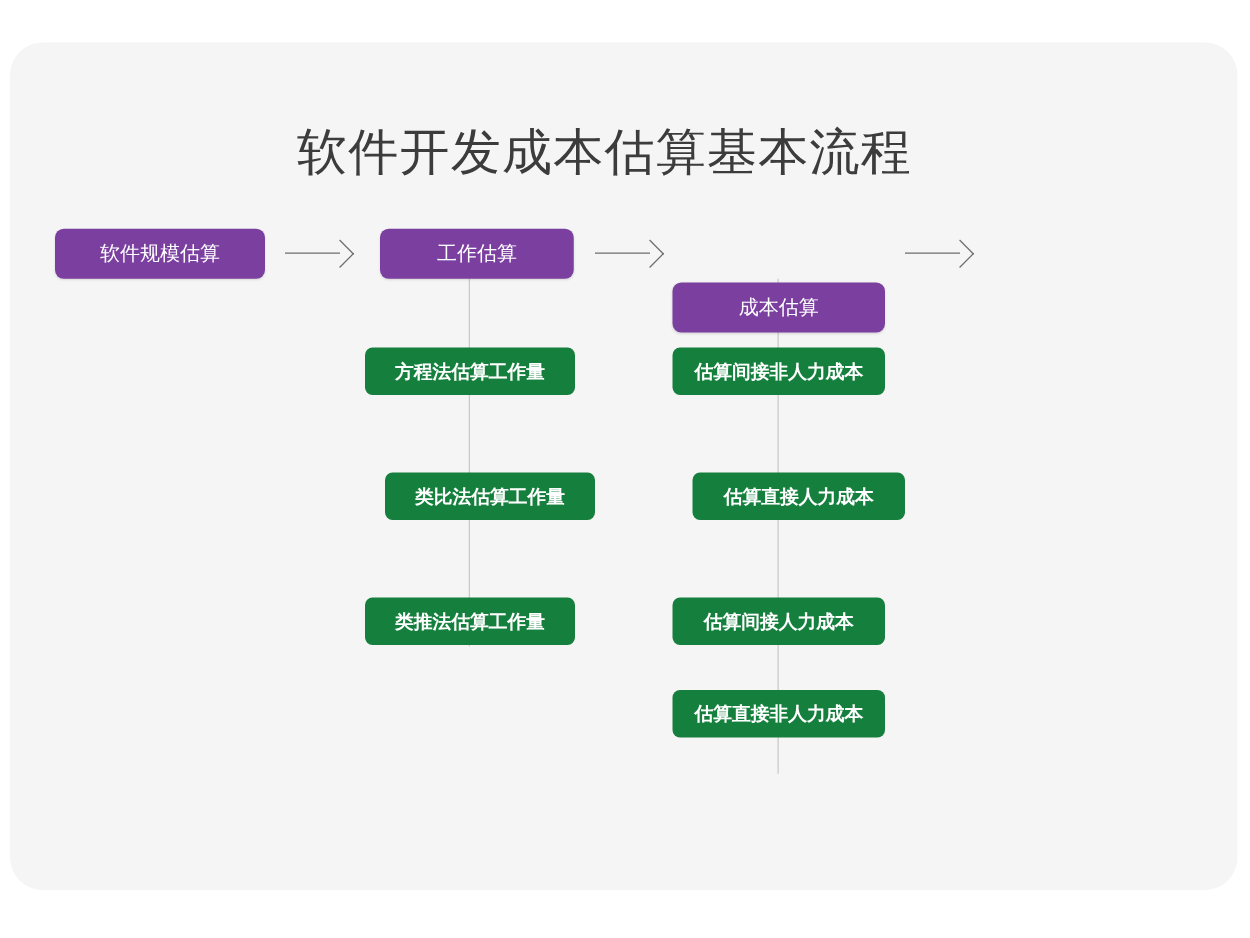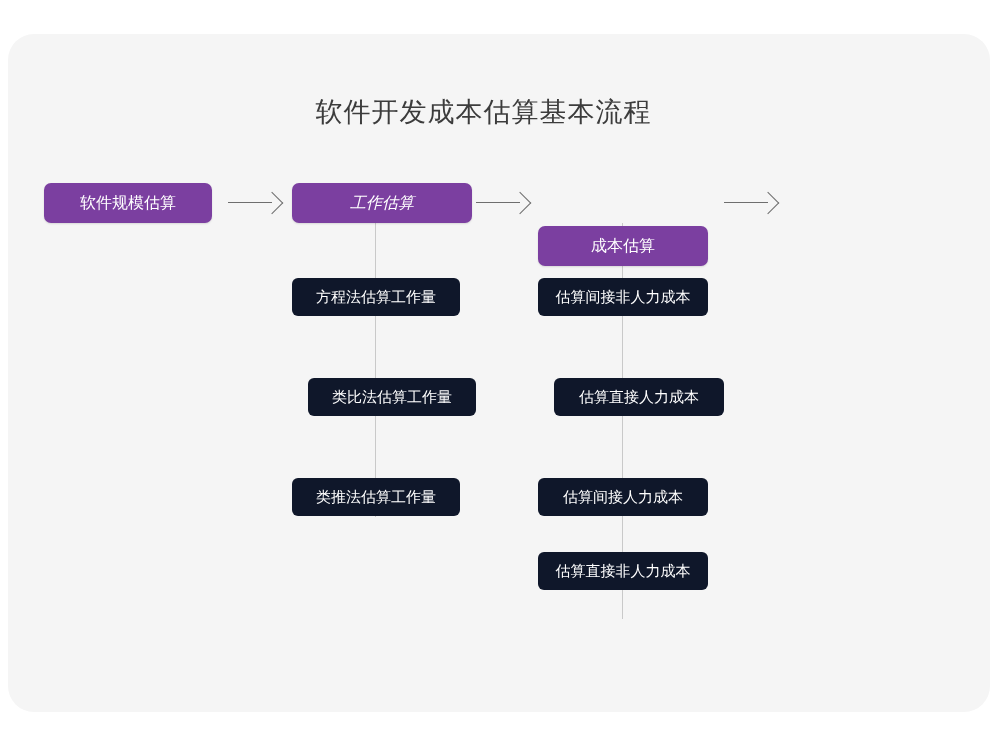--- a/index.html
+++ b/index.html
@@ -27,21 +27,21 @@
     height: 678px;
     background: #f5f5f5;
     border-radius: 26px;
   }
   .title {
     position: absolute;
     left: 0;
     top: 94px;
     width: 967px;
     text-align: center;
-    font-size: 27px;
+    font-size: 40px;
     color: #3c3c3c;
     letter-spacing: 1px;
     font-weight: 400;
     white-space: nowrap;
   }
 
   
   .vline {
     position: absolute;
     width: 1px;
@@ -87,29 +87,30 @@
     user-select: none;
   }
   .node.primary {
     background: #7b3fa0;
     height: 40px;
     font-size: 16px;
     top: 183px;
     box-shadow: 0 1px 2px rgba(0,0,0,0.12);
   }
   .node.secondary {
-    background: #0f172a;
+    background: #15803d;
     height: 38px;
     font-size: 15px;
     border-radius: 6px;
+    font-weight: bold;
   }
 
   
   #p0 { left: 44px;  width: 168px; }
-  #p1 { left: 292px; width: 180px; font-style: italic; }
+  #p1 { left: 304px; width: 155px; }
   #p2 { left: 538px; width: 170px; margin-top: 43px; }
   #p3 { left: 786px; width: 168px; }
 
   
   #a0 { left: 228px; }
   #a1 { left: 476px; }
   #a2 { left: 724px; }
 
   
   .colA { left: 292px; width: 168px; }

